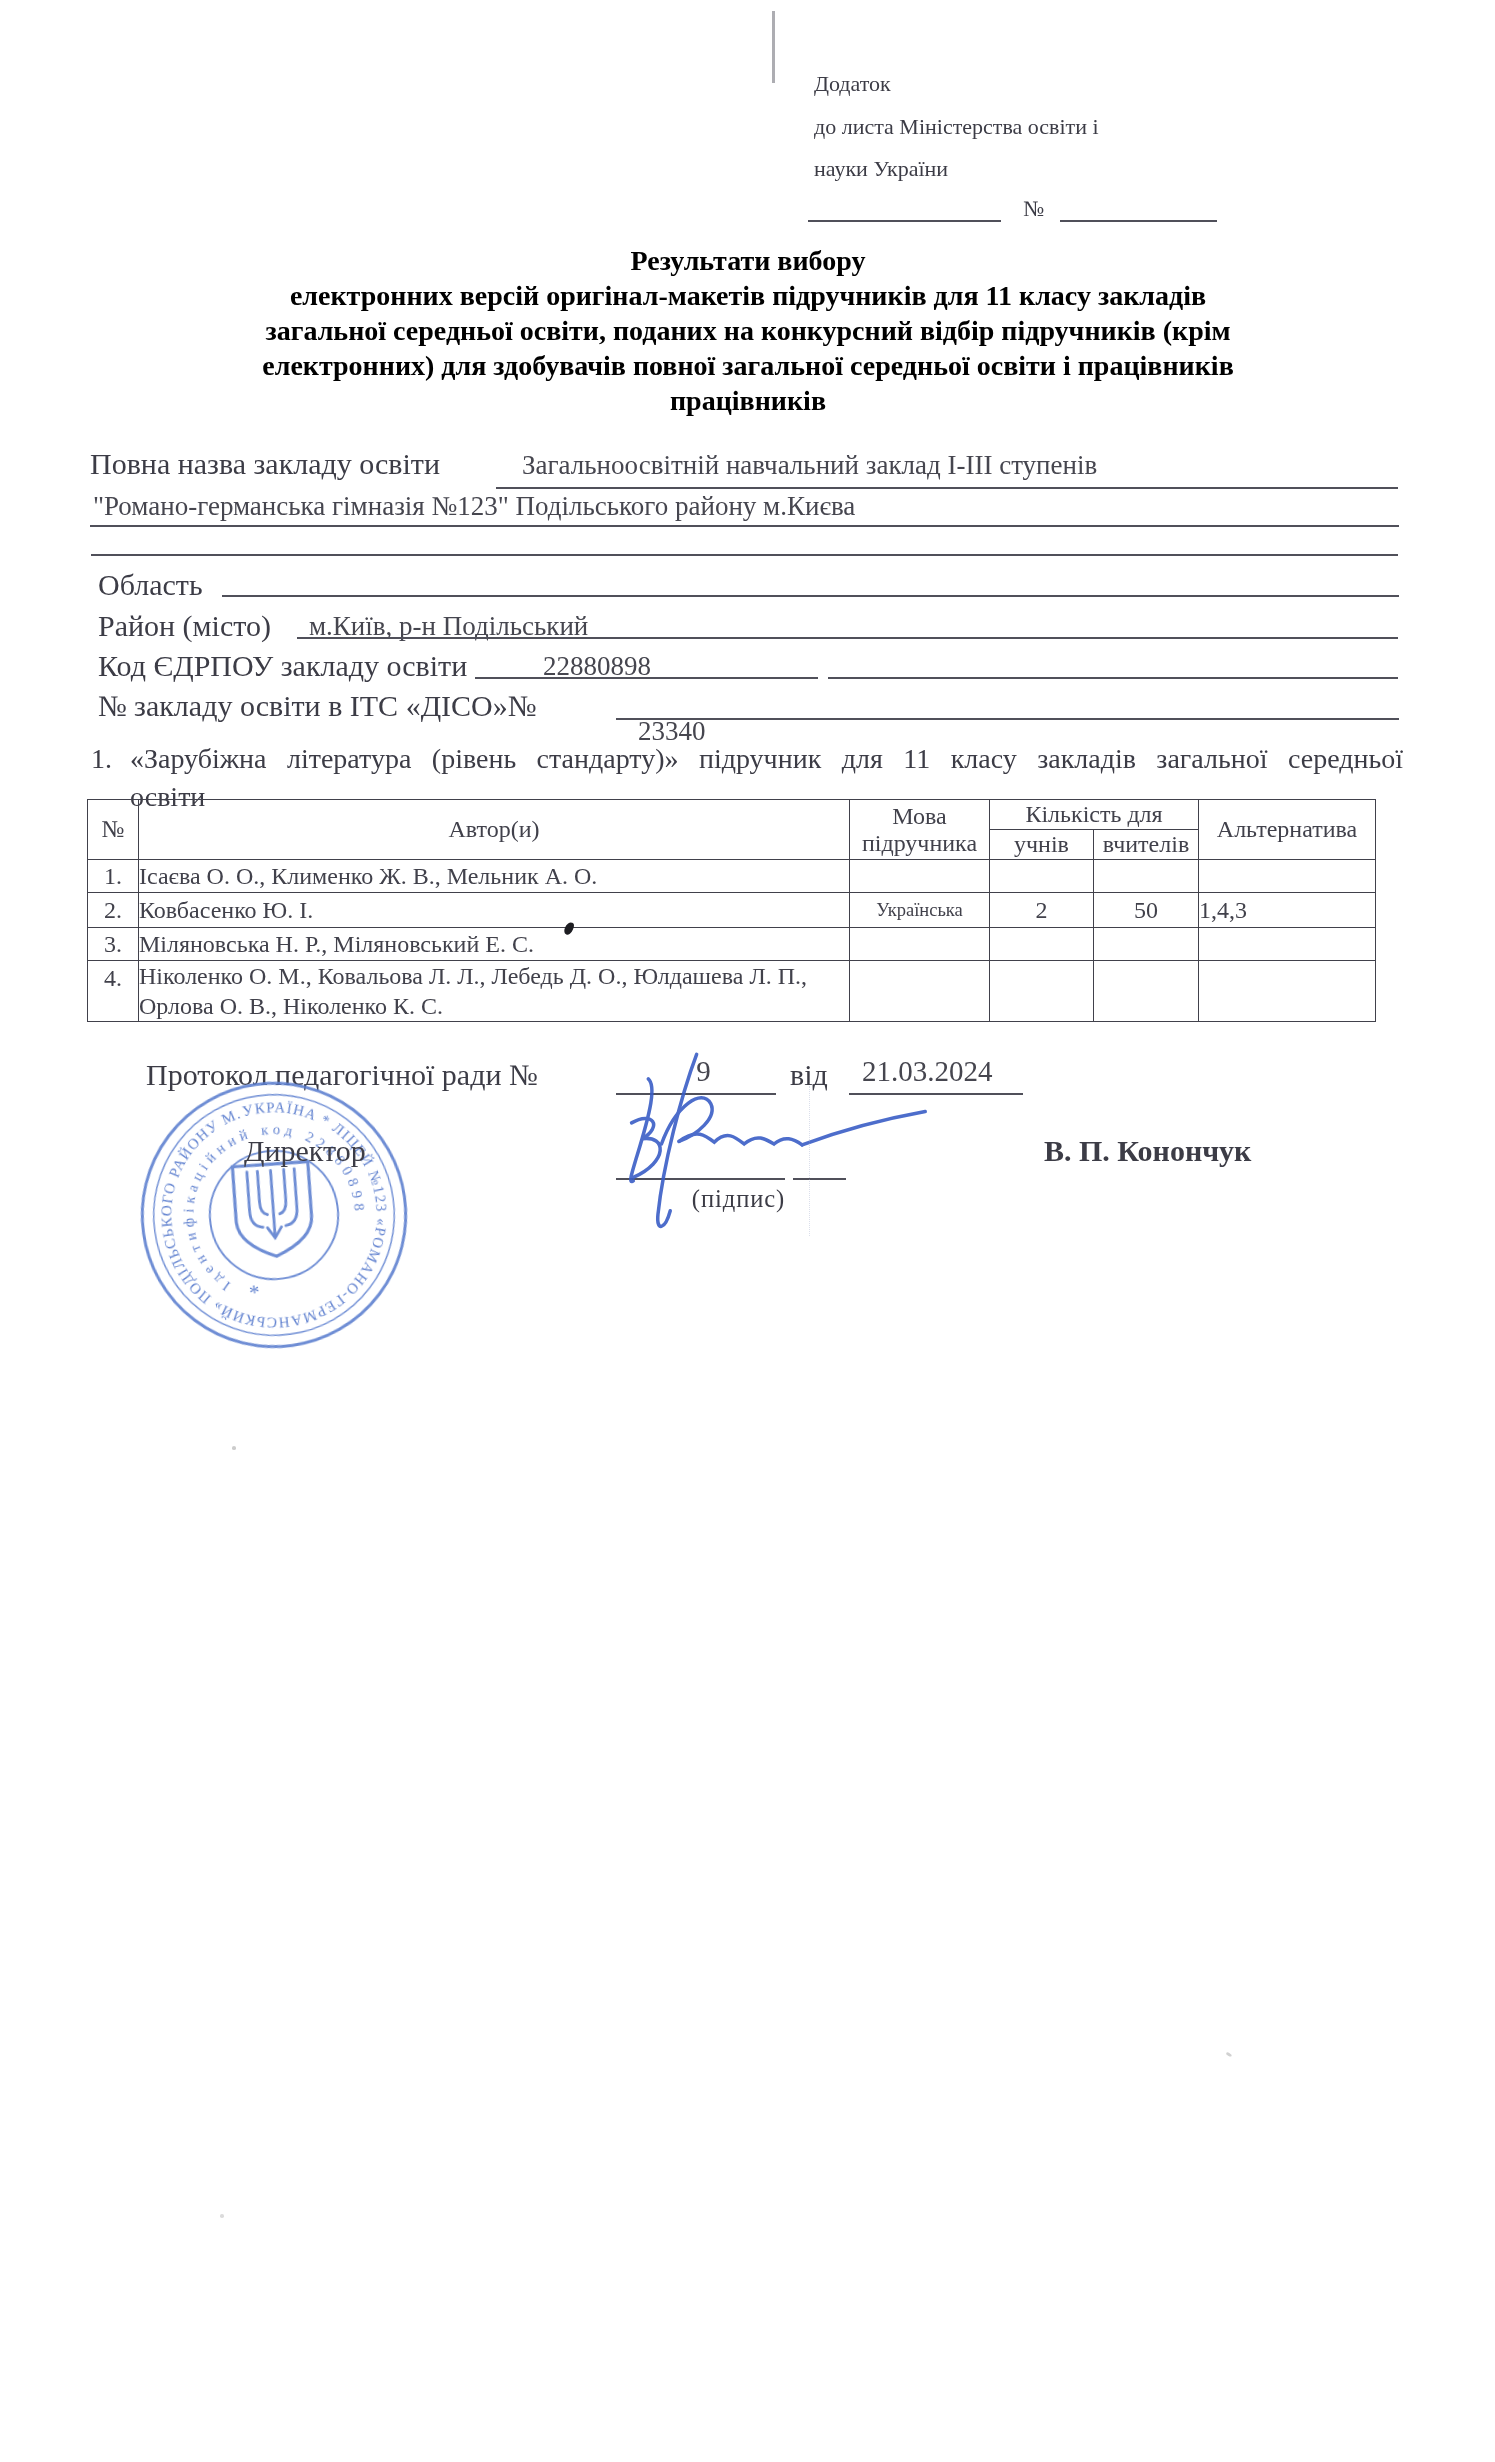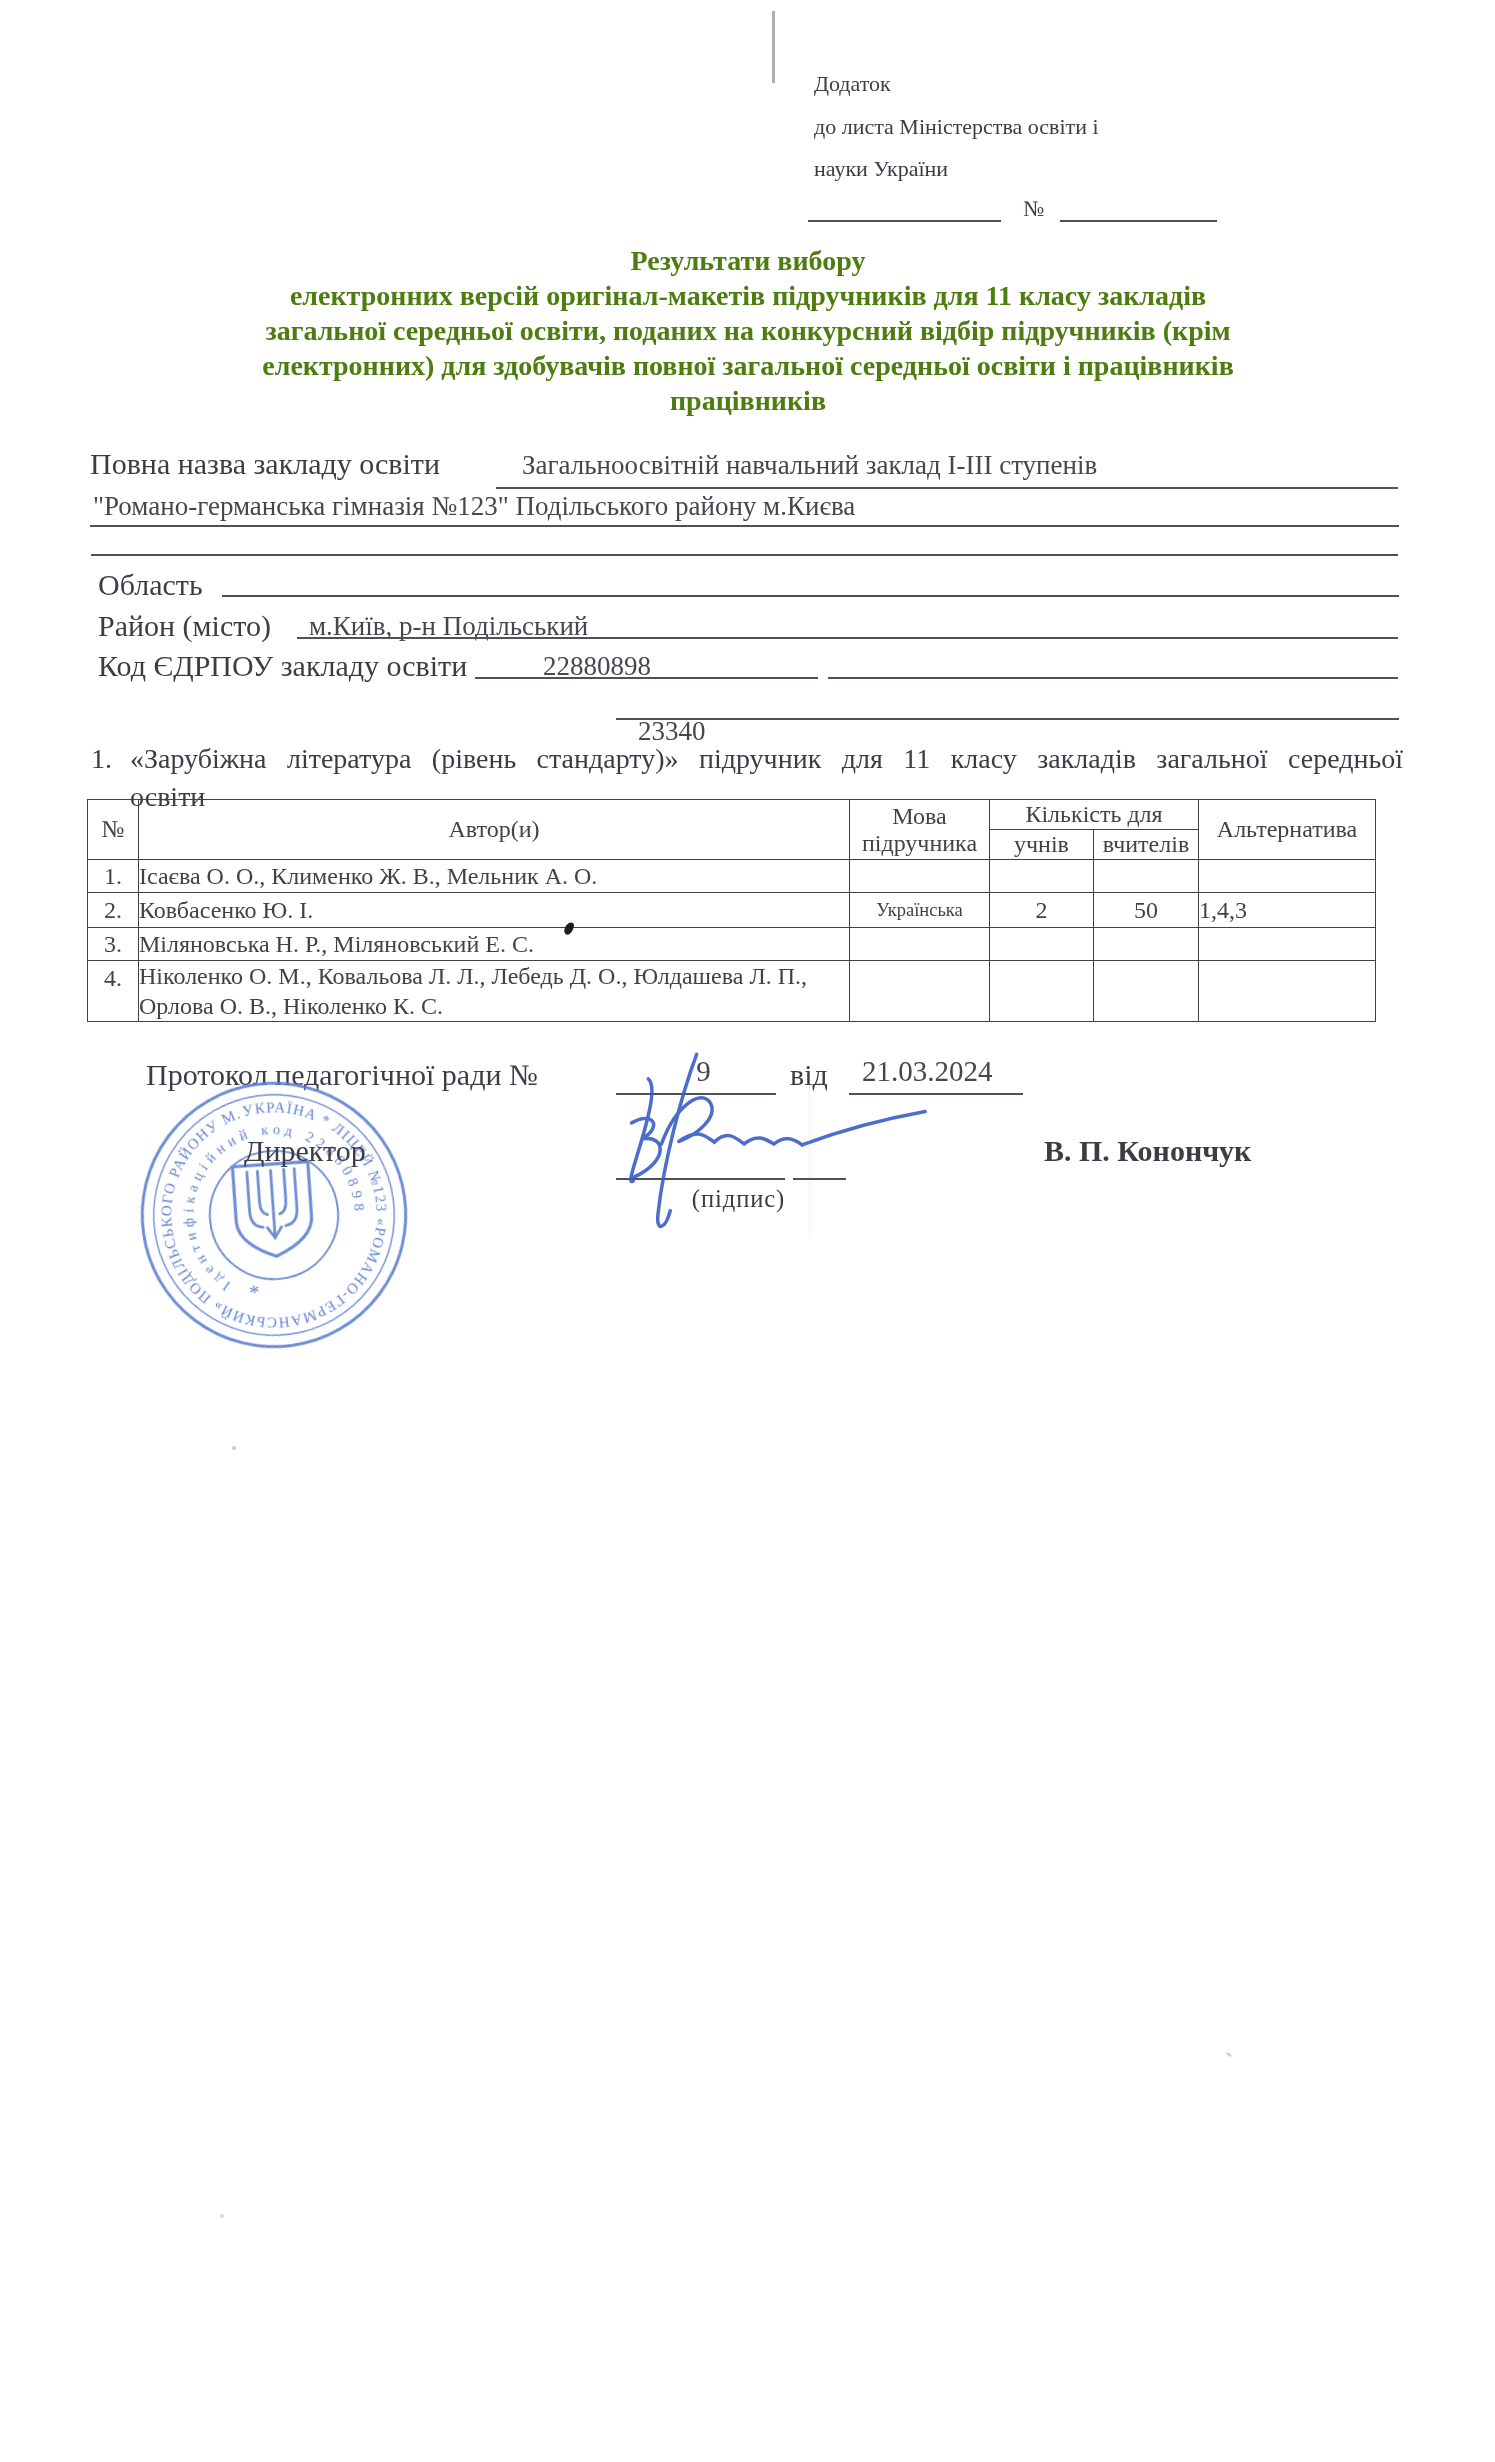--- a/index.html
+++ b/index.html
@@ -5,21 +5,21 @@
   html,body { margin:0; padding:0; background:#e8e8e8; }
   .page {
     position:relative; width:1495px; height:2462px; margin:0 auto;
     background:#ffffff; overflow:hidden;
     font-family:"Liberation Serif","DejaVu Serif",serif;
     color:#3c3c46;
   }
   .abs { position:absolute; }
   .rule { position:absolute; height:1.8px; background:#50505a; }
   .hdr-line { font-size:22px; line-height:42px; white-space:nowrap; }
-  .title-line { font-weight:bold; font-size:28px; line-height:35px; text-align:center; color:#4d7c0f; }
+  .title-line { font-weight:bold; font-size:28px; line-height:35px; text-align:center; color:#000000; }
   .fld-label { font-size:30px; white-space:nowrap; }
   .fld-value { font-size:27px; white-space:nowrap; color:#46464f; }
   .item-text { font-size:28px; line-height:39px; }
   .just { text-align:justify; text-align-last:justify; }
   table.results { border-collapse:collapse; table-layout:fixed; font-size:24px; color:#41414b; }
   table.results th, table.results td { border:1.8px solid #41414b; font-weight:normal; padding:0; vertical-align:middle; }
   table.results th { text-align:center; }
   td.c { text-align:center; }
   td.authors { text-align:left; padding:1.8px 7px 1.8px 8.8px; line-height:30px; }
   td.alt { text-align:left; padding-left:5.3px; }
@@ -69,20 +69,21 @@
 
   <div class="abs fld-label" style="left:98px; top:609px;">Район (місто)</div>
   <div class="abs fld-value" style="left:309px; top:611px;">м.Київ, р-н Подільський</div>
   <div class="rule" style="left:297px; top:637px; width:1101px;"></div>
 
   <div class="abs fld-label" style="left:98px; top:649px;">Код ЄДРПОУ закладу освіти</div>
   <div class="abs fld-value" style="left:543px; top:651px;">22880898</div>
   <div class="rule" style="left:475px; top:677px; width:343px;"></div>
   <div class="rule" style="left:828px; top:677px; width:570px;"></div>
 
+  <div class="abs fld-label" style="left:98px; top:689px;">№ закладу освіти в ІТС «ДІСО»№</div>
   <div class="abs fld-value" style="left:638px; top:716px;">23340</div>
   <div class="rule" style="left:616px; top:718px; width:783px;"></div>
 
   <div class="abs item-text" style="left:91px; top:739px; width:35px;">1.</div>
   <div class="abs item-text just" style="left:130px; top:739px; width:1273px;">«Зарубіжна література (рівень стандарту)» підручник для 11 класу закладів загальної середньої</div>
   <div class="abs item-text" style="left:130px; top:777px;">освіти</div>
 
   <table class="results abs" style="left:87px; top:799px; width:1287px;">
     <colgroup>
       <col style="width:51px">

